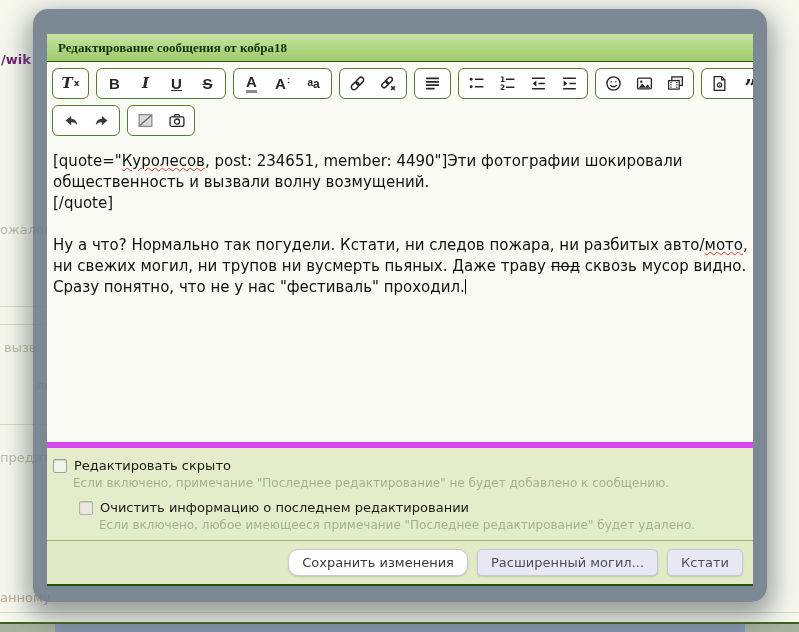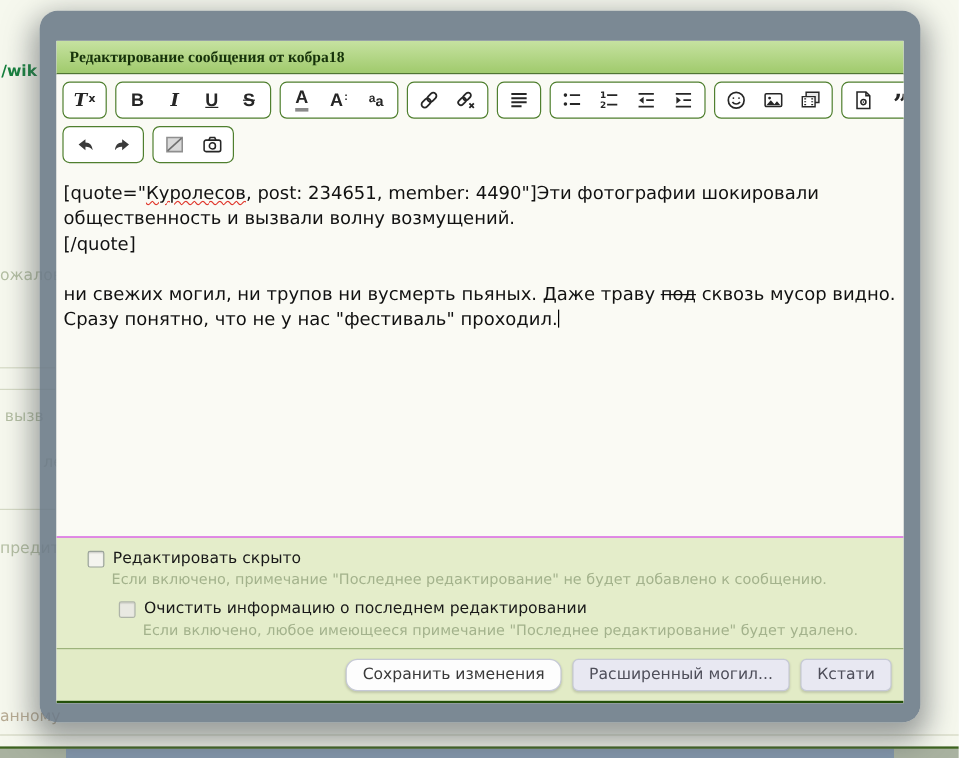--- a/index.html
+++ b/index.html
@@ -1,21 +1,21 @@
 <!DOCTYPE html>
 <html><head>
 <meta charset="utf-8">
 <style>
   html,body{margin:0;padding:0;}
   body{font-family:"DejaVu Sans","Liberation Sans",sans-serif;}
   #stage{position:relative;width:799px;height:632px;background:#f6f8ee;overflow:hidden;}
 
   
   .frag{position:absolute;color:#b4bfa3;font-size:13px;white-space:nowrap;}
-  .frag-link{color:#15803d;font-weight:bold;}
+  .frag-link{color:#701a75;font-weight:bold;}
   .frag-line{position:absolute;height:1px;background:#d5dac5;}
   .page-bottom-line1{position:absolute;left:0;right:0;top:612px;height:1px;background:#d2d7c2;}
   .page-bottom-line2{position:absolute;left:0;right:0;top:622px;height:2px;background:#3d6320;}
   .page-bottom-strip{position:absolute;left:0;right:0;top:624px;height:8px;background:#a9b2a0;}
   .page-bottom-bluebar{position:absolute;left:55px;width:690px;top:624px;height:8px;background:#8296ab;}
 
   
   .overlay-frame{
     position:absolute;left:33px;top:9px;width:734px;height:593px;
     background:rgba(106,121,136,0.88);border-radius:15px;
@@ -64,22 +64,22 @@
     flex:1 1 auto;background:#fafaf4;padding:9px 6px 0 6px;
     font-size:15px;color:#111;line-height:21px;cursor:text;
   }
   .eline{white-space:nowrap;overflow:hidden;}
   .sp-wavy{text-decoration:underline;text-decoration-style:wavy;text-decoration-color:#e03a2f;text-decoration-thickness:1px;}
   .sp-strike{text-decoration:line-through;}
   .caret{display:inline-block;width:1px;height:15px;background:#000;vertical-align:-2px;}
 
   
   .options{
-    flex:0 0 auto;background:#e4edca;border-top:1px solid #d946ef;
-    padding:10px 10px 8px 26px;font-size:13px;color:#191919;
+    flex:0 0 auto;background:#e4edca;border-top:6px solid #d946ef;
+    padding:10px 10px 8px 6px;font-size:13px;color:#191919;
   }
   .opt-row{display:flex;align-items:center;gap:7px;}
   .cb{width:12px;height:12px;background:#f4f4ef;border:1px solid #9aa39a;border-radius:2px;box-shadow:inset 0 1px 1px rgba(0,0,0,.15);flex:0 0 12px;}
   .cb.dim{background:#e9e9e2;border-color:#aeb4a8;}
   .opt-hint{color:#a3b28c;font-size:12px;margin:3px 0 0 20px;}
   .opt-nested{margin:10px 0 0 26px;}
 
   
   .buttonbar{
     flex:0 0 auto;background:#e2ebc6;border-top:1px solid #9db37c;border-bottom:2px solid #24500b;
@@ -284,20 +284,21 @@
             </button>
           </div>
         </div>
       </div>
 
       <div class="editor-text">
         <div class="eline"><span>[quote="</span><span class="sp-wavy">Куролесов</span><span>, post: 234651, member: 4490"]Эти фотографии шокировали</span></div>
         <div class="eline">общественность и вызвали волну возмущений.</div>
         <div class="eline">[/quote]</div>
         <div class="eline">&nbsp;</div>
+        <div class="eline"><span>Ну а что? Нормально так погудели. Кстати, ни следов пожара, ни разбитых авто/</span><span class="sp-wavy">мото</span><span>,</span></div>
         <div class="eline"><span>ни свежих могил, ни трупов ни вусмерть пьяных. Даже траву </span><span class="sp-strike">под</span><span> сквозь мусор видно.</span></div>
         <div class="eline"><span>Сразу понятно, что не у нас "фестиваль" проходил.</span><span class="caret"></span></div>
       </div>
 
       <div class="options">
         <div class="opt-row">
           <span class="cb"></span>
           <span>Редактировать скрыто</span>
         </div>
         <div class="opt-hint">Если включено, примечание "Последнее редактирование" не будет добавлено к сообщению.</div>

